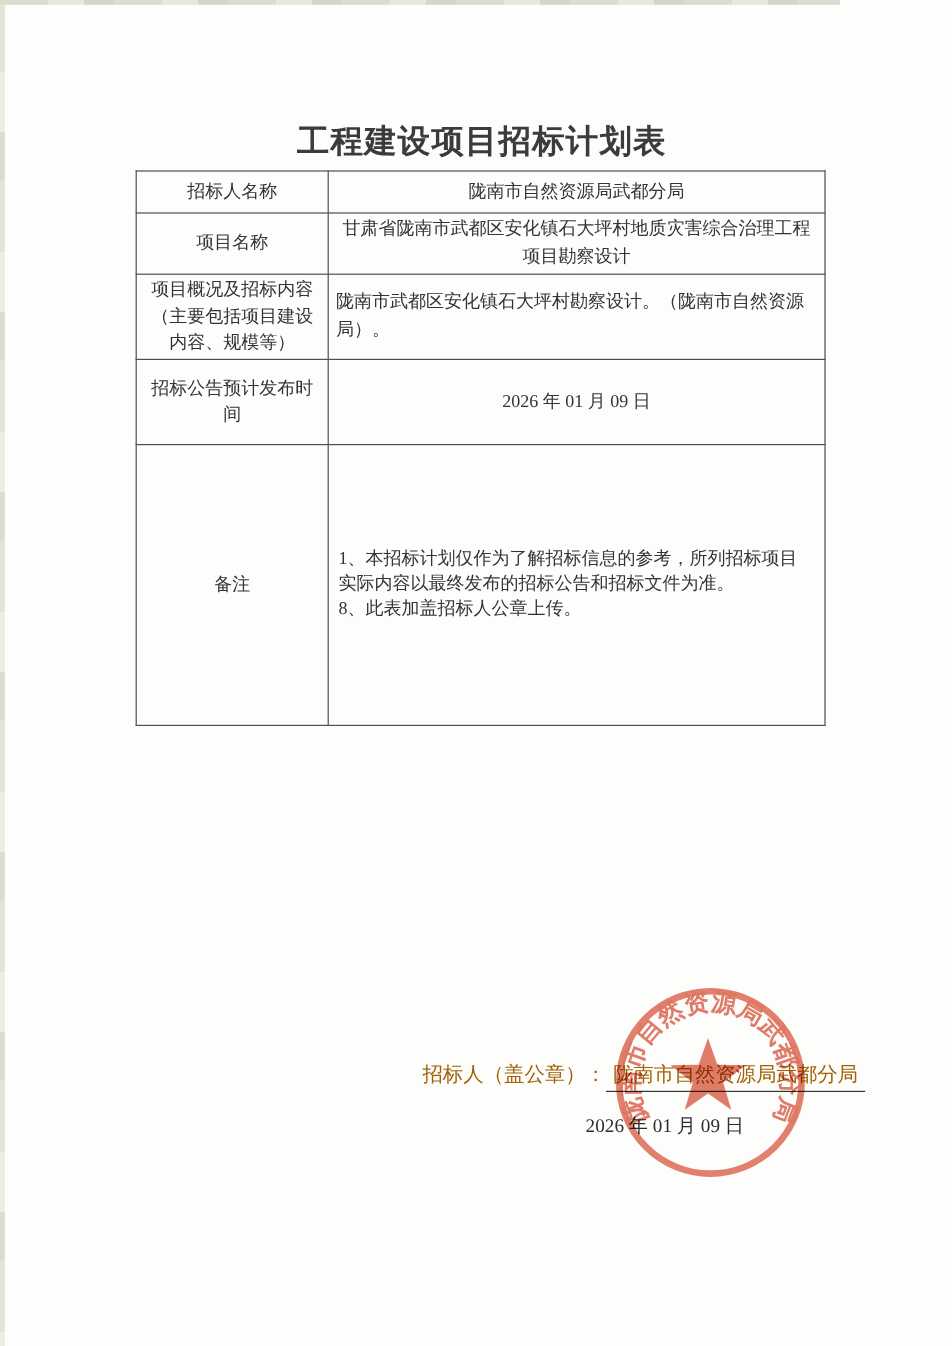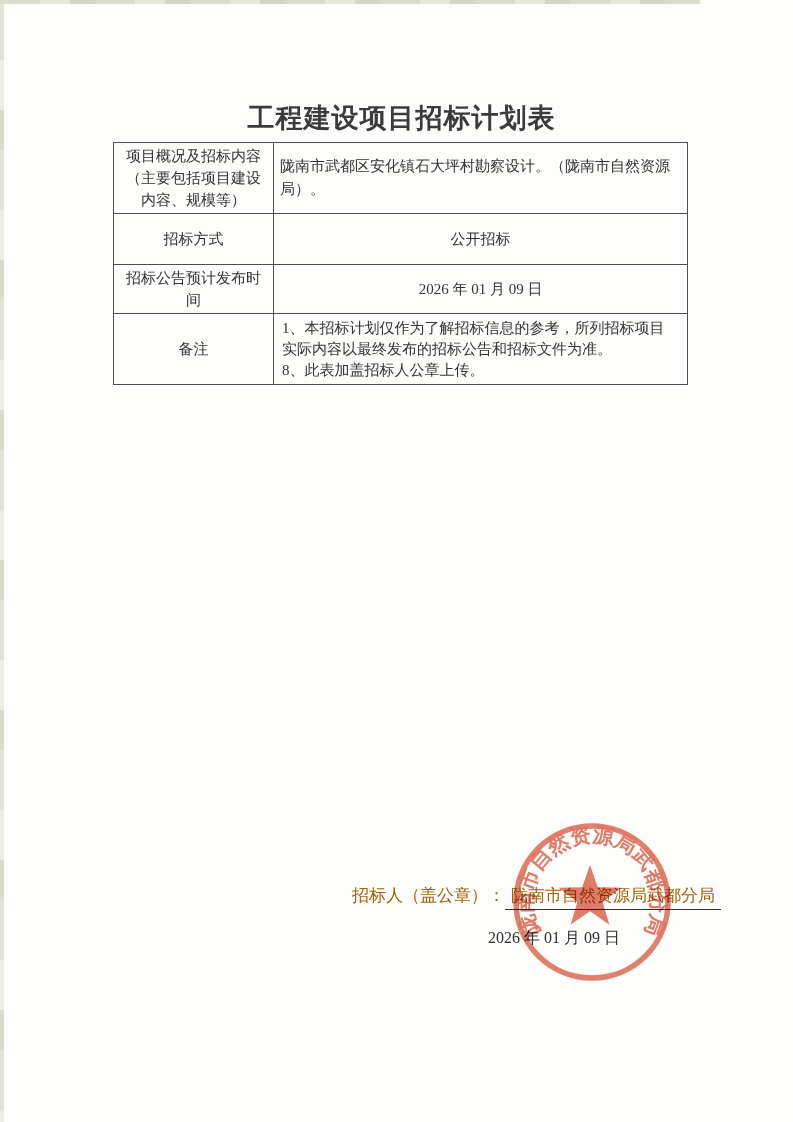--- a/index.html
+++ b/index.html
@@ -90,26 +90,30 @@
 
 <div class="doc-title">工程建设项目招标计划表</div>
 
 <table class="plan-table">
   <colgroup>
       <col class="c1">
       <col class="c2">
     </colgroup>
   <tbody>
     <tr>
+      <td class="lbl">招标人名称</td>
+      <td class="val">陇南市自然资源局武都分局</td>
+    </tr>
+    <tr>
+      <td class="lbl">项目名称</td>
+      <td class="val">甘肃省陇南市武都区安化镇石大坪村地质灾害综合治理工程项目勘察设计</td>
+    </tr>
+    <tr>
       <td class="lbl">项目概况及招标内容（主要包括项目建设内容、规模等）</td>
       <td class="val-left">陇南市武都区安化镇石大坪村勘察设计。（陇南市自然资源局）。</td>
-    </tr>
-    <tr>
-      <td class="lbl">招标方式</td>
-      <td class="val">公开招标</td>
     </tr>
     <tr>
       <td class="lbl">招标公告预计发布时间</td>
       <td class="val">2026 年 01 月 09 日</td>
     </tr>
     <tr>
       <td class="lbl">备注</td>
       <td class="val-remark">
         <div>1、本招标计划仅作为了解招标信息的参考，所列招标项目实际内容以最终发布的招标公告和招标文件为准。</div>
         <div>8、此表加盖招标人公章上传。</div>

